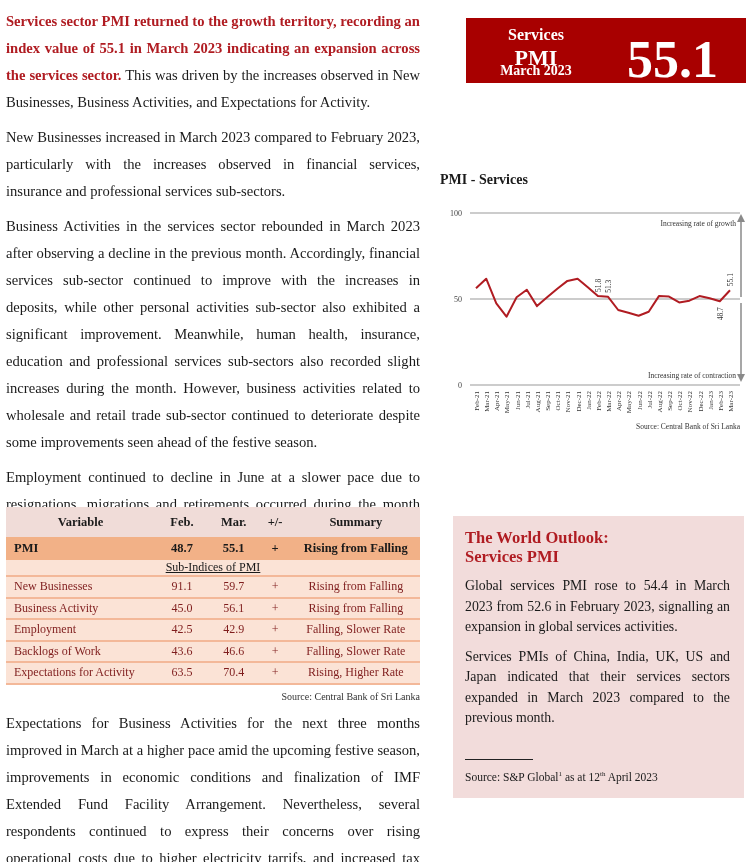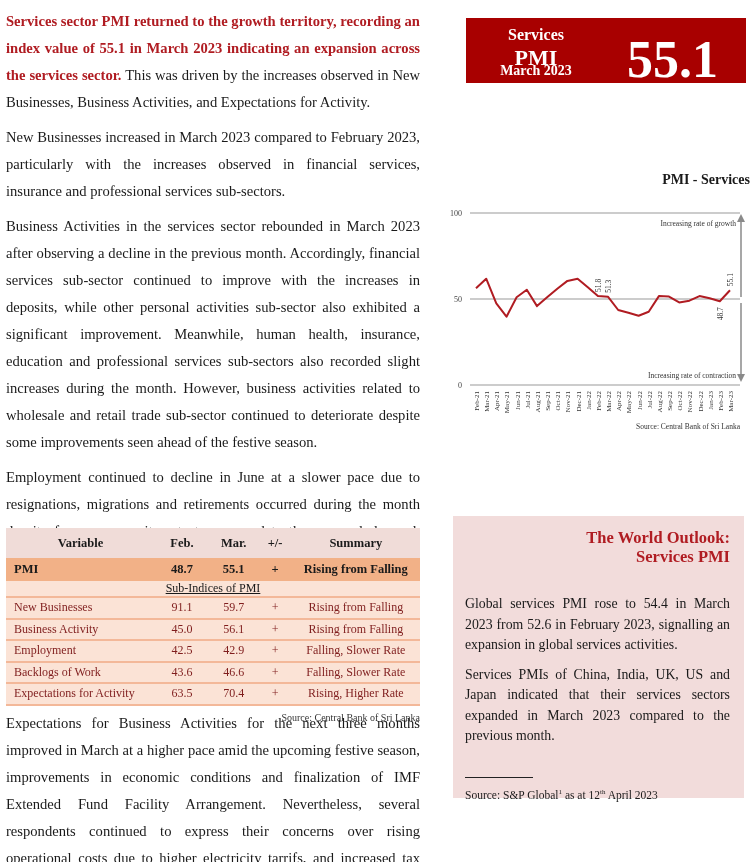--- a/index.html
+++ b/index.html
@@ -6,33 +6,33 @@
   body { width: 750px; height: 862px; background: #ffffff; font-family: "Liberation Serif", "DejaVu Serif", serif; color: #1a1a1a; position: relative; overflow: hidden; }
   .left { position: absolute; left: 6px; top: 8px; width: 414px; }
   .para { font-size: 14.6px; line-height: 27px; text-align: justify; margin-bottom: 8px; }
   .para .hl { color: #b01c22; font-weight: bold; }
   .pmi-box { position: absolute; left: 466px; top: 18px; width: 280px; height: 65px; background: #a80000; color: #fff; }
   .pmi-box .lbl { position: absolute; left: 0; width: 140px; text-align: center; font-weight: bold; }
   .pmi-box .l1 { top: 8px; font-size: 16px; }
   .pmi-box .l2 { top: 27px; font-size: 22px; }
   .pmi-box .l3 { top: 45px; font-size: 14px; }
   .pmi-box .val { position: absolute; right: 28px; top: 14px; font-size: 52px; font-weight: bold; line-height: 56px; }
-  .chart-title { position: absolute; left: 440px; top: 172px; width: 310px; text-align: right; font-weight: bold; font-size: 14px; }
+  .chart-title { position: absolute; left: 440px; top: 172px; width: 310px; text-align: left; font-weight: bold; font-size: 14px; }
   .chart { position: absolute; left: 440px; top: 195px; width: 310px; height: 240px; }
-  .table-wrap { position: absolute; left: 6px; top: 507px; width: 414px; margin-top: 21px; }
+  .table-wrap { position: absolute; left: 6px; top: 507px; width: 414px; }
   table { width: 100%; border-collapse: collapse; font-size: 12px; }
   th { background: #f0dcd8; font-weight: bold; height: 30px; font-size: 12.5px; }
   tr.pmi td { background: #f2b187; font-weight: bold; height: 23px; font-size: 12.5px; }
   tr.sub td { background: #fbe3d6; text-align: center; text-decoration: underline; height: 16px; border-bottom: 2px solid #f3b899; }
   tr.row td { background: #fbe3d6; height: 21.5px; border-bottom: 2px solid #f3b899; color: #7f1d1d; }
   td.c, th.c { text-align: center; }
   td.v { padding-left: 8px; }
   .tsrc { text-align: right; font-size: 10px; margin-top: 6px; color: #333; }
   .world { position: absolute; left: 453px; top: 516px; width: 291px; height: 282px; background: #f2dcdb; padding: 12px 14px 0 12px; }
-  .world h3 { color: #b01c22; text-align: right; font-size: 16.5px; line-height: 19px; margin-bottom: 28px; }
+  .world h3 { color: #b01c22; text-align: left; font-size: 16.5px; line-height: 19px; margin-bottom: 10px; }
   .world p { font-size: 13.8px; line-height: 20.5px; text-align: justify; margin-bottom: 9px; }
   .world .rule { width: 68px; border-top: 1.5px solid #222; margin-top: 30px; margin-bottom: 10px; }
   .world .src { font-size: 11.5px; }
   .world sup { font-size: 7px; }
   .bottom { position: absolute; left: 6px; top: 710px; width: 414px; }
 </style>
 </head>
 <body>
 
 <div class="left">

